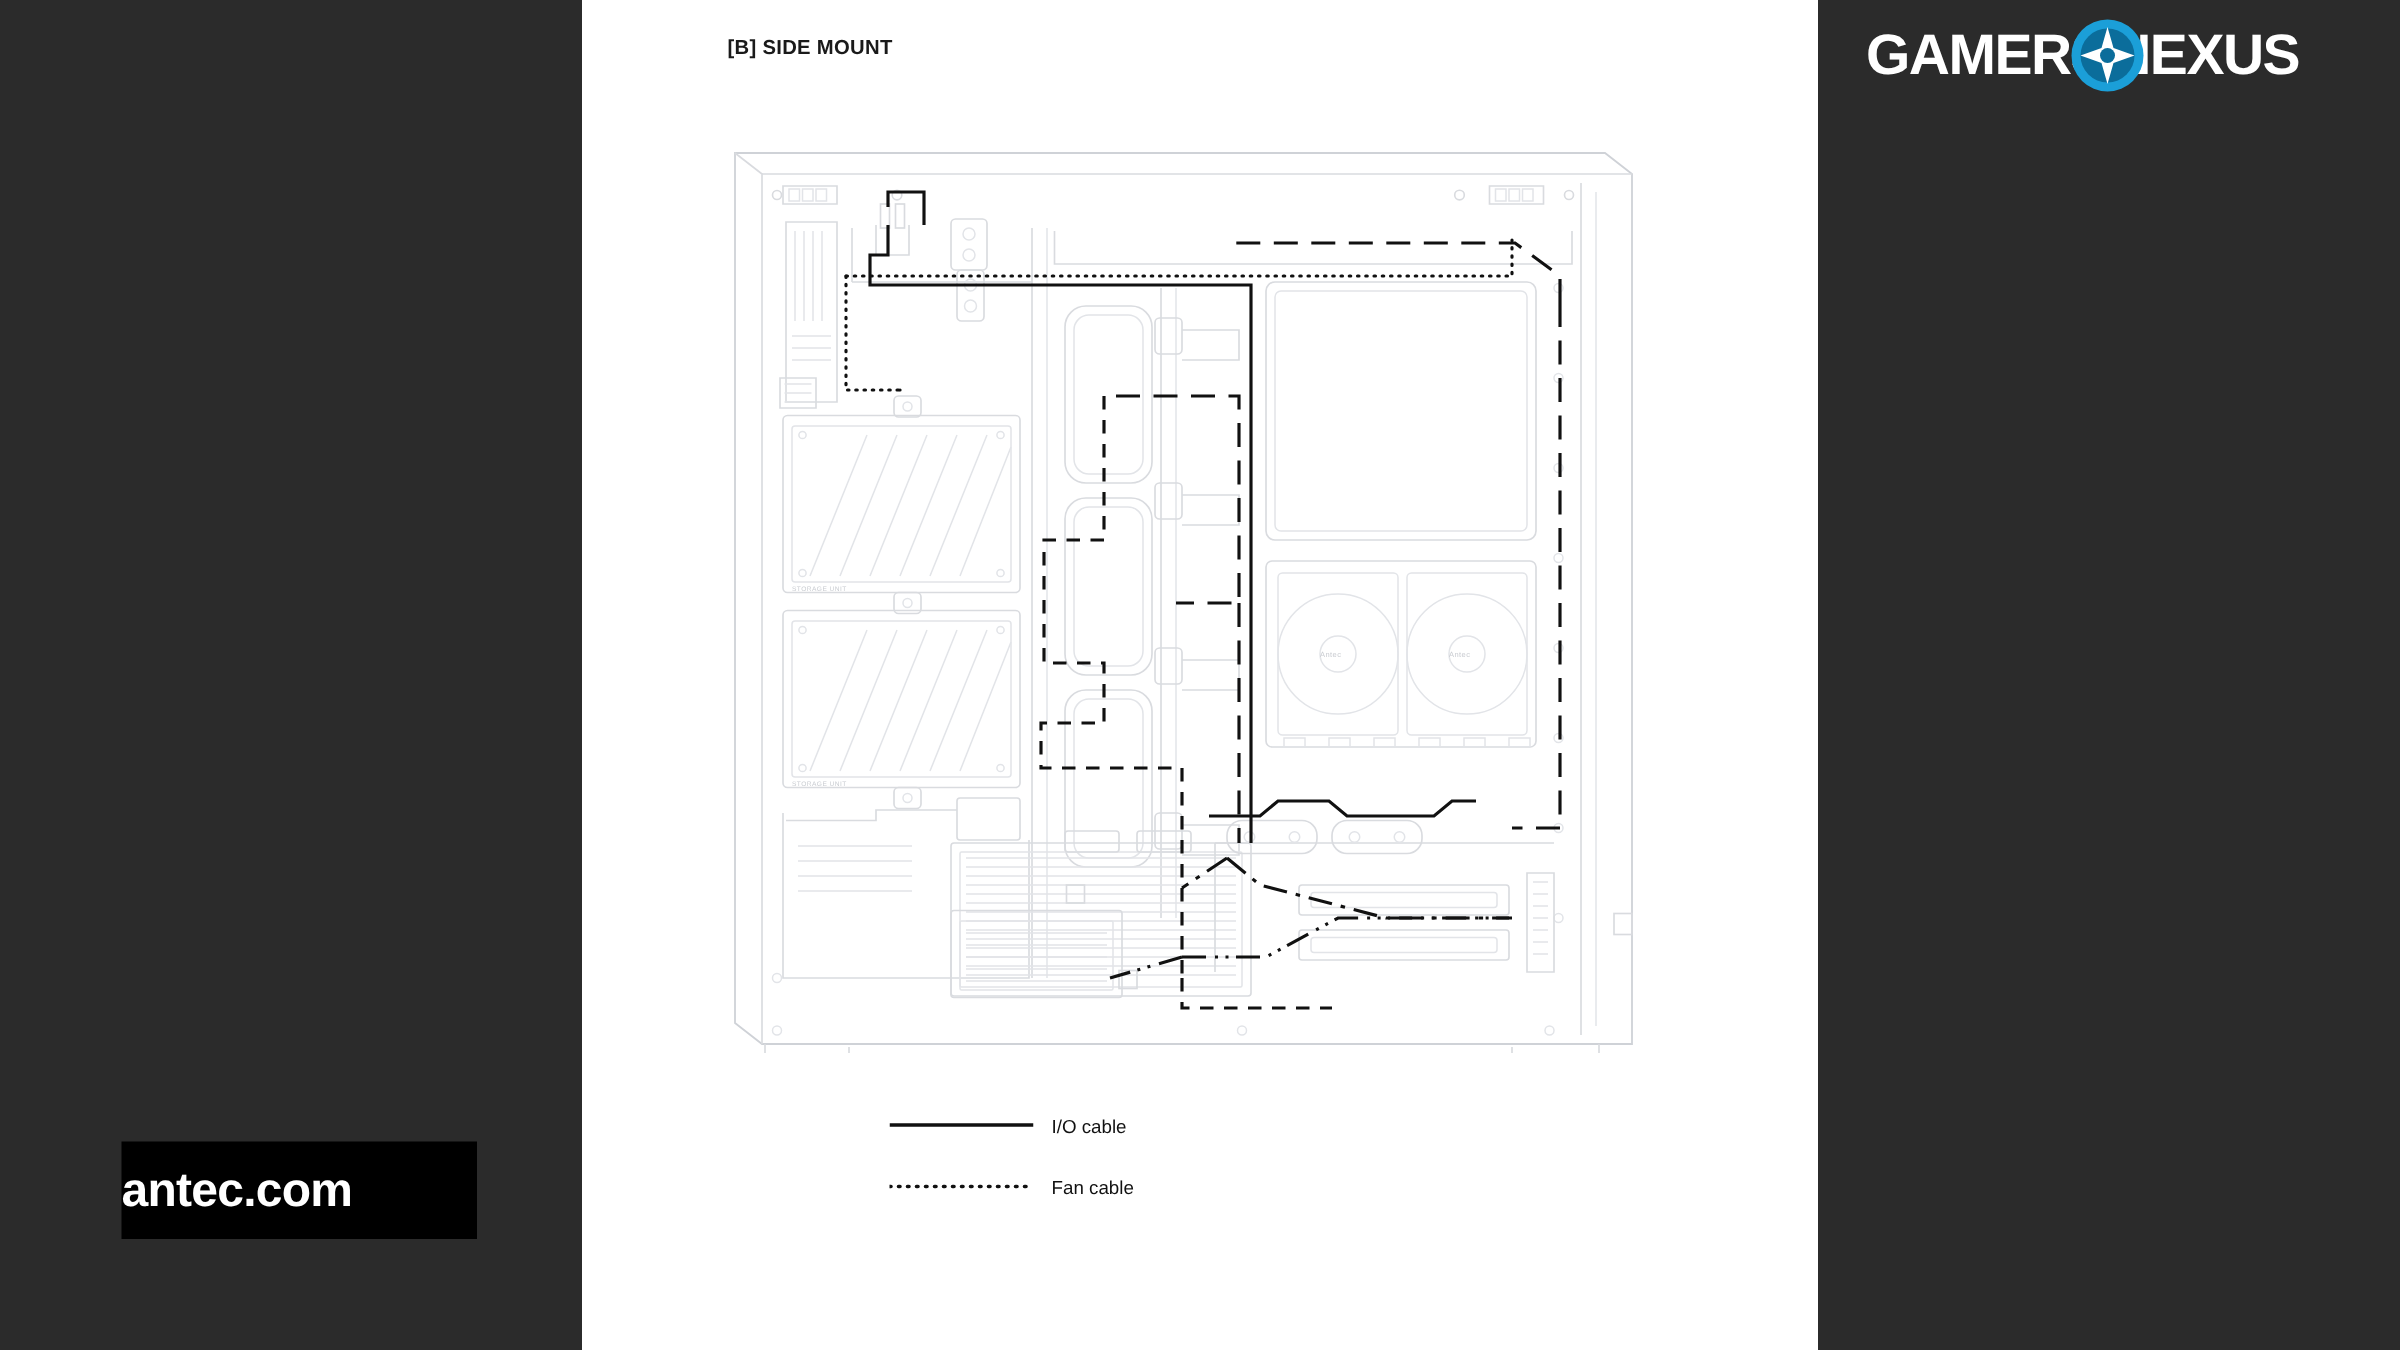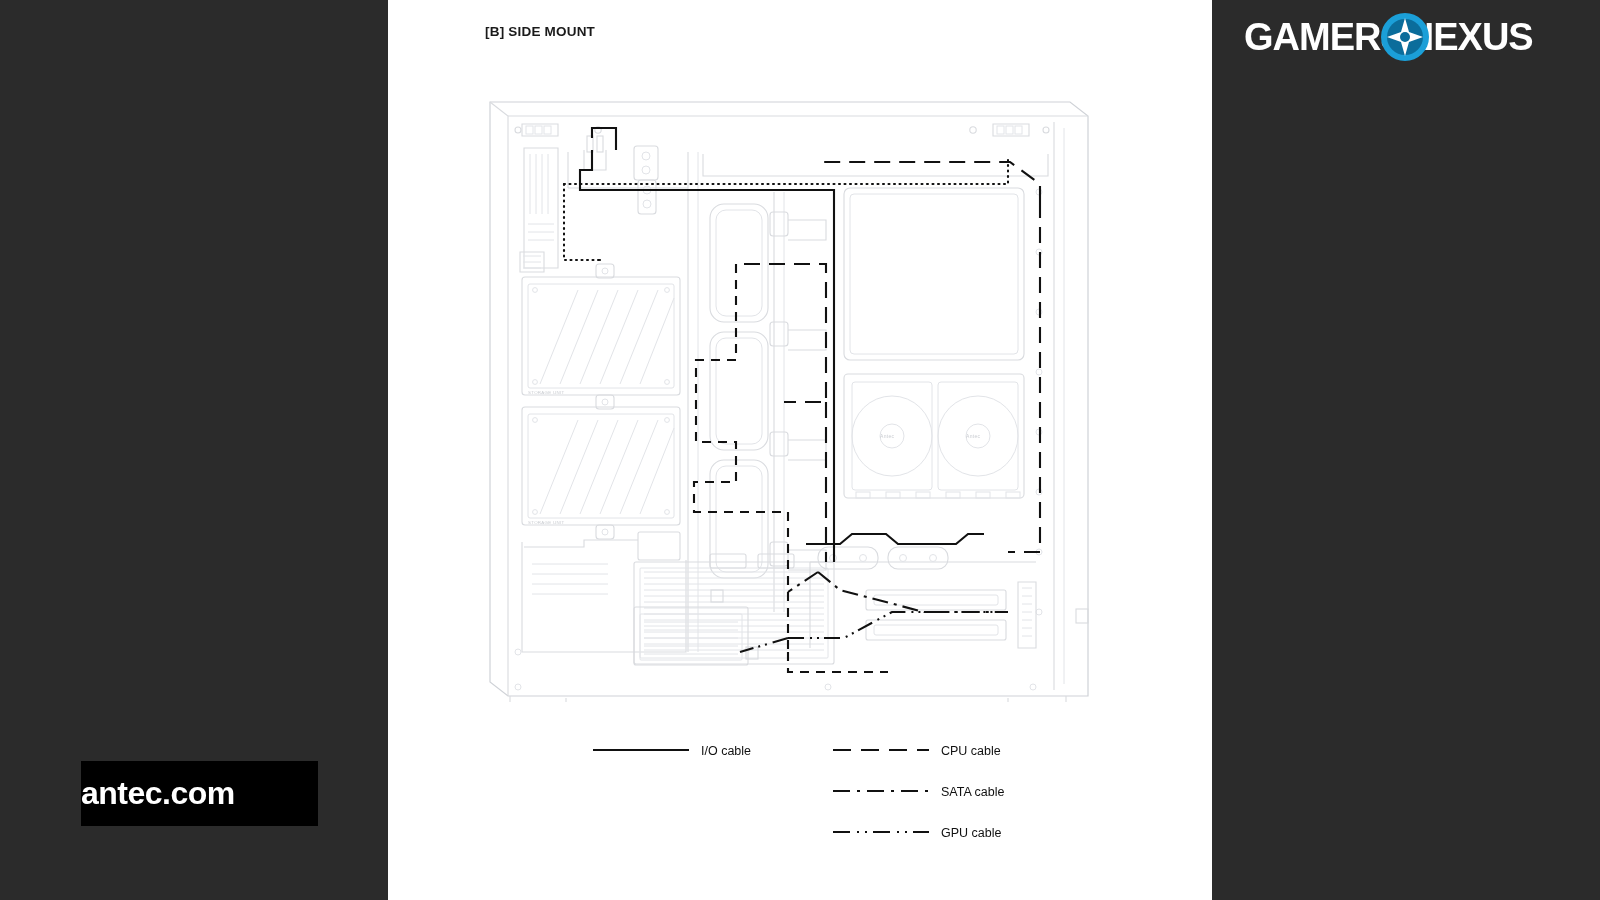--- a/index.html
+++ b/index.html
@@ -353,54 +353,32 @@
 
         <div class="legend-row">
           <span class="legend-swatch">
             <svg width="96" height="12" viewBox="0 0 96 12">
                 <line x1="0" y1="6" x2="96" y2="6" stroke="#111" stroke-width="2.2"></line>
               </svg>
           </span>
           <span class="legend-label">I/O cable</span>
         </div>
 
-
-
-      </div>
-
-      <div class="legend-col right">
-
         <div class="legend-row">
           <span class="legend-swatch">
             <svg width="96" height="12" viewBox="0 0 96 12">
-                <line x1="0" y1="6" x2="96" y2="6" stroke="#111" stroke-width="2.2" stroke-dasharray="18 10"></line>
+                <line x1="0" y1="6" x2="96" y2="6" stroke="#111" stroke-width="2.4" stroke-dasharray="1 5" stroke-linecap="round"></line>
               </svg>
           </span>
-          <span class="legend-label">CPU cable</span>
+          <span class="legend-label">Fan cable</span>
         </div>
 
-        <div class="legend-row">
-          <span class="legend-swatch">
-            <svg width="96" height="12" viewBox="0 0 96 12">
-                <line x1="0" y1="6" x2="96" y2="6" stroke="#111" stroke-width="2.2" stroke-dasharray="17 7 3 7"></line>
-              </svg>
-          </span>
-          <span class="legend-label">SATA cable</span>
-        </div>
-
-        <div class="legend-row">
-          <span class="legend-swatch">
-            <svg width="96" height="12" viewBox="0 0 96 12">
-                <line x1="0" y1="6" x2="96" y2="6" stroke="#111" stroke-width="2.2" stroke-dasharray="17 7 2 6 2 6"></line>
-              </svg>
-          </span>
-          <span class="legend-label">GPU cable</span>
-        </div>
 
       </div>
+
     </div>
 
   </div>
 
   <div class="antec-badge">
     <span class="antec-badge-text">antec.com</span>
   </div>
 
   <div class="gn-logo">
     <div class="gn-text">

